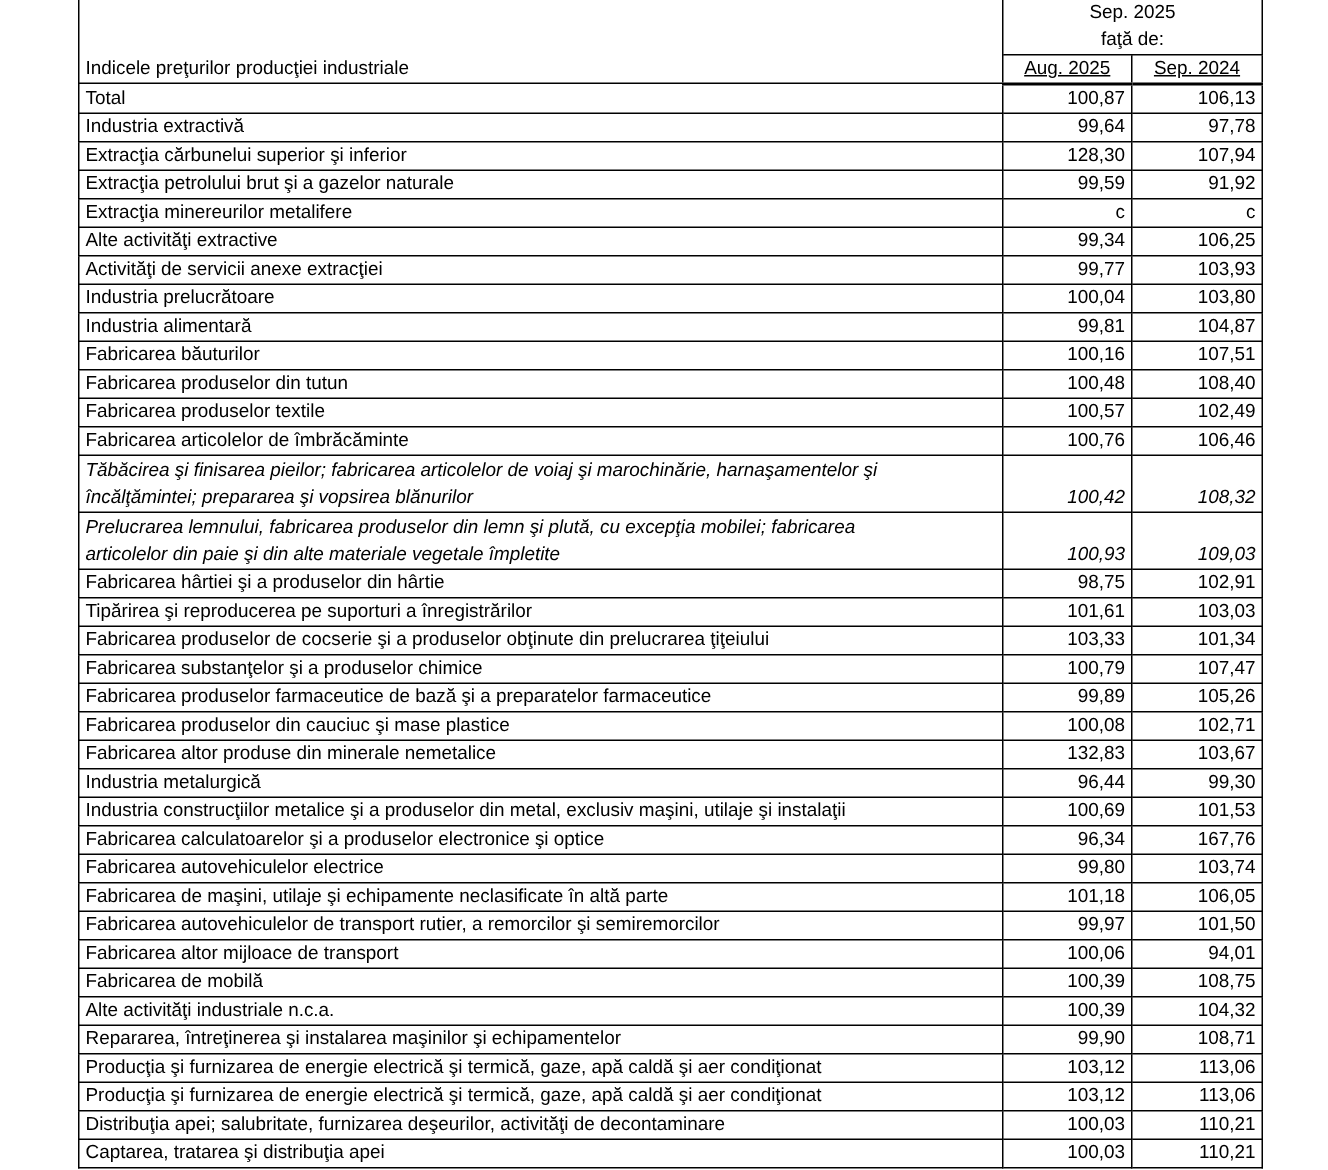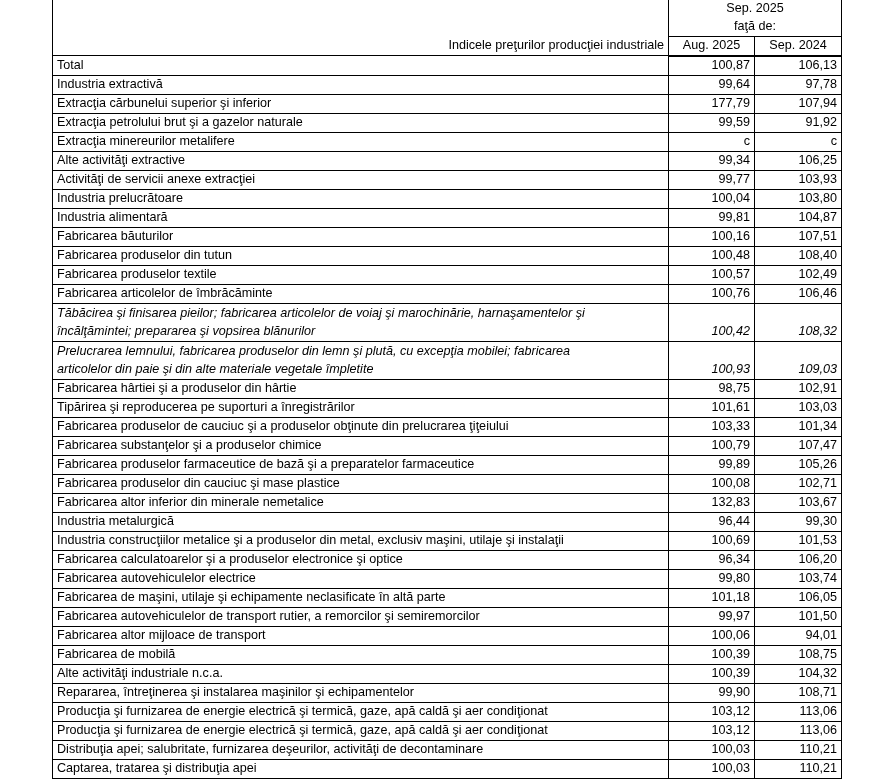--- a/index.html
+++ b/index.html
@@ -31,34 +31,35 @@
       height: 18px;
       vertical-align: bottom;
       font-weight: normal;
       white-space: nowrap;
       overflow: hidden;
     }
     col.c-label { width: 616px; }
     col.c-v1 { width: 86px; }
     col.c-v2 { width: 87px; }
     th.head-title {
-      text-align: right;
+      text-align: left;
       vertical-align: middle;
       border-left: 1px solid #000;
     }
     th.head-period {
       text-align: center;
       vertical-align: middle;
       line-height: 17px;
       height: 36px;
       white-space: normal;
     }
     th.head-sub {
       text-align: center;
       height: 17px;
+      text-decoration: underline;
     }
     tr.head-bottom th {
       border-bottom: 2px solid #000;
     }
     td.num {
       text-align: right;
     }
     tr.bold td {
       font-weight: normal;
     }
@@ -100,21 +101,21 @@
       <td class="num">100,87</td>
       <td class="num">106,13</td>
     </tr>
     <tr class="bold">
       <td>Industria extractivă</td>
       <td class="num">99,64</td>
       <td class="num">97,78</td>
     </tr>
     <tr>
       <td>Extracţia cărbunelui superior şi inferior</td>
-      <td class="num">177,79</td>
+      <td class="num">128,30</td>
       <td class="num">107,94</td>
     </tr>
     <tr>
       <td>Extracţia petrolului brut şi a gazelor naturale</td>
       <td class="num">99,59</td>
       <td class="num">91,92</td>
     </tr>
     <tr>
       <td>Extracţia minereurilor metalifere</td>
       <td class="num">c</td>
@@ -180,58 +181,58 @@
       <td>Fabricarea hârtiei şi a produselor din hârtie</td>
       <td class="num">98,75</td>
       <td class="num">102,91</td>
     </tr>
     <tr>
       <td>Tipărirea şi reproducerea pe suporturi a înregistrărilor</td>
       <td class="num">101,61</td>
       <td class="num">103,03</td>
     </tr>
     <tr>
-      <td>Fabricarea produselor de cauciuc şi a produselor obţinute din prelucrarea ţiţeiului</td>
+      <td>Fabricarea produselor de cocserie şi a produselor obţinute din prelucrarea ţiţeiului</td>
       <td class="num">103,33</td>
       <td class="num">101,34</td>
     </tr>
     <tr>
       <td>Fabricarea substanţelor şi a produselor chimice</td>
       <td class="num">100,79</td>
       <td class="num">107,47</td>
     </tr>
     <tr>
       <td>Fabricarea produselor farmaceutice de bază şi a preparatelor farmaceutice</td>
       <td class="num">99,89</td>
       <td class="num">105,26</td>
     </tr>
     <tr>
       <td>Fabricarea produselor din cauciuc şi mase plastice</td>
       <td class="num">100,08</td>
       <td class="num">102,71</td>
     </tr>
     <tr>
-      <td>Fabricarea altor inferior din minerale nemetalice</td>
+      <td>Fabricarea altor produse din minerale nemetalice</td>
       <td class="num">132,83</td>
       <td class="num">103,67</td>
     </tr>
     <tr>
       <td>Industria metalurgică</td>
       <td class="num">96,44</td>
       <td class="num">99,30</td>
     </tr>
     <tr>
       <td>Industria construcţiilor metalice şi a produselor din metal, exclusiv maşini, utilaje şi instalaţii</td>
       <td class="num">100,69</td>
       <td class="num">101,53</td>
     </tr>
     <tr>
       <td>Fabricarea calculatoarelor şi a produselor electronice şi optice</td>
       <td class="num">96,34</td>
-      <td class="num">106,20</td>
+      <td class="num">167,76</td>
     </tr>
     <tr>
       <td>Fabricarea autovehiculelor electrice</td>
       <td class="num">99,80</td>
       <td class="num">103,74</td>
     </tr>
     <tr>
       <td>Fabricarea de maşini, utilaje şi echipamente neclasificate în altă parte</td>
       <td class="num">101,18</td>
       <td class="num">106,05</td>

